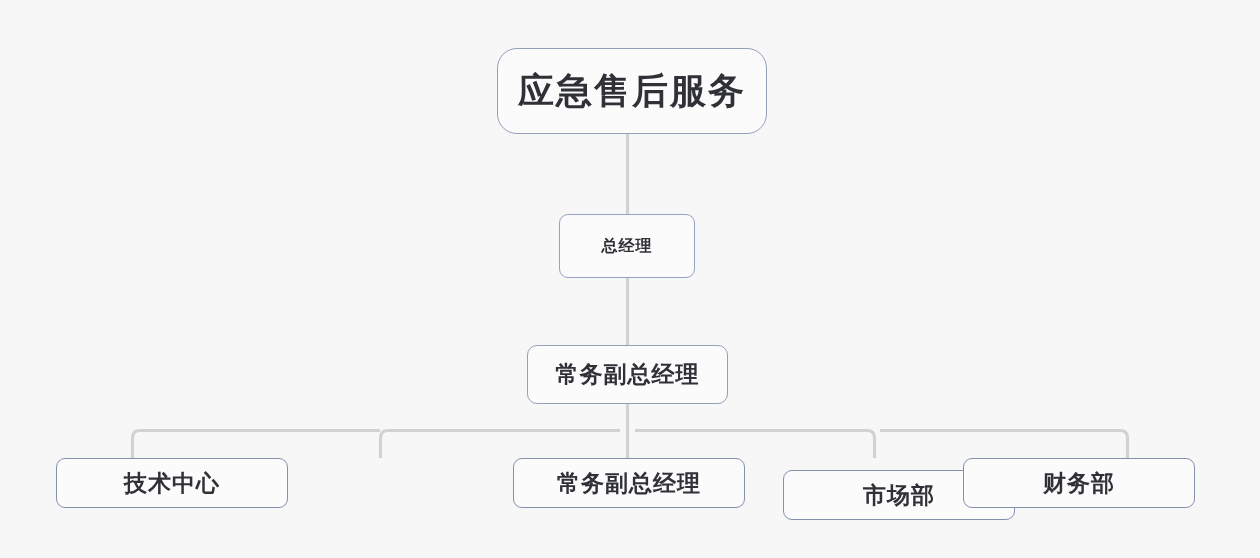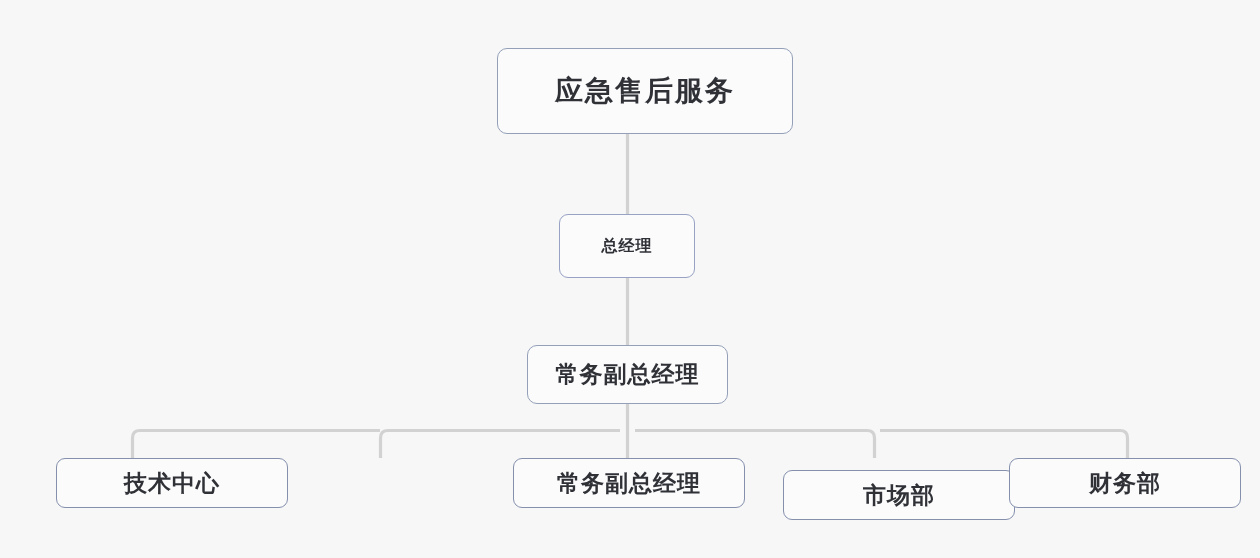--- a/index.html
+++ b/index.html
@@ -38,24 +38,24 @@
     align-items: center;
     justify-content: center;
     color: #2f3136;
     font-weight: bold;
     letter-spacing: 1px;
     white-space: nowrap;
   }
   .node.lvl-root {
     left: 497px;
     top: 48px;
-    width: 296px;
+    width: 270px;
     height: 86px;
-    font-size: 28px;
-    border-radius: 10px;
+    font-size: 36px;
+    border-radius: 20px;
     letter-spacing: 2px;
   }
   .node.lvl-gm {
     left: 559px;
     top: 214px;
     width: 136px;
     height: 64px;
     font-size: 16px;
     border-color: #97a2c4;
   }
@@ -72,21 +72,21 @@
     width: 232px;
     height: 50px;
     font-size: 23px;
     border-color: #8590ad;
     border-radius: 9px;
   }
   .node.dept.d0 { left: 18px; margin-left: 38px; }
   .node.dept.d1 { left: 266px; }
   .node.dept.d2 { left: 513px; }
   .node.dept.d3 { left: 783px; margin-top: 12px; }
-  .node.dept.d4 { left: 1009px; }
+  .node.dept.d4 { left: 963px; }
 </style>
 </head>
 <body>
 
 <div id="chart">
 
   <svg id="wires" viewBox="0 0 1260 558" width="1260" height="558" aria-hidden="true">
     <g fill="none" stroke="#d2d2d2" stroke-width="3.2" stroke-linecap="butt">
 
       <line x1="627.5" y1="134" x2="627.5" y2="214"></line>

